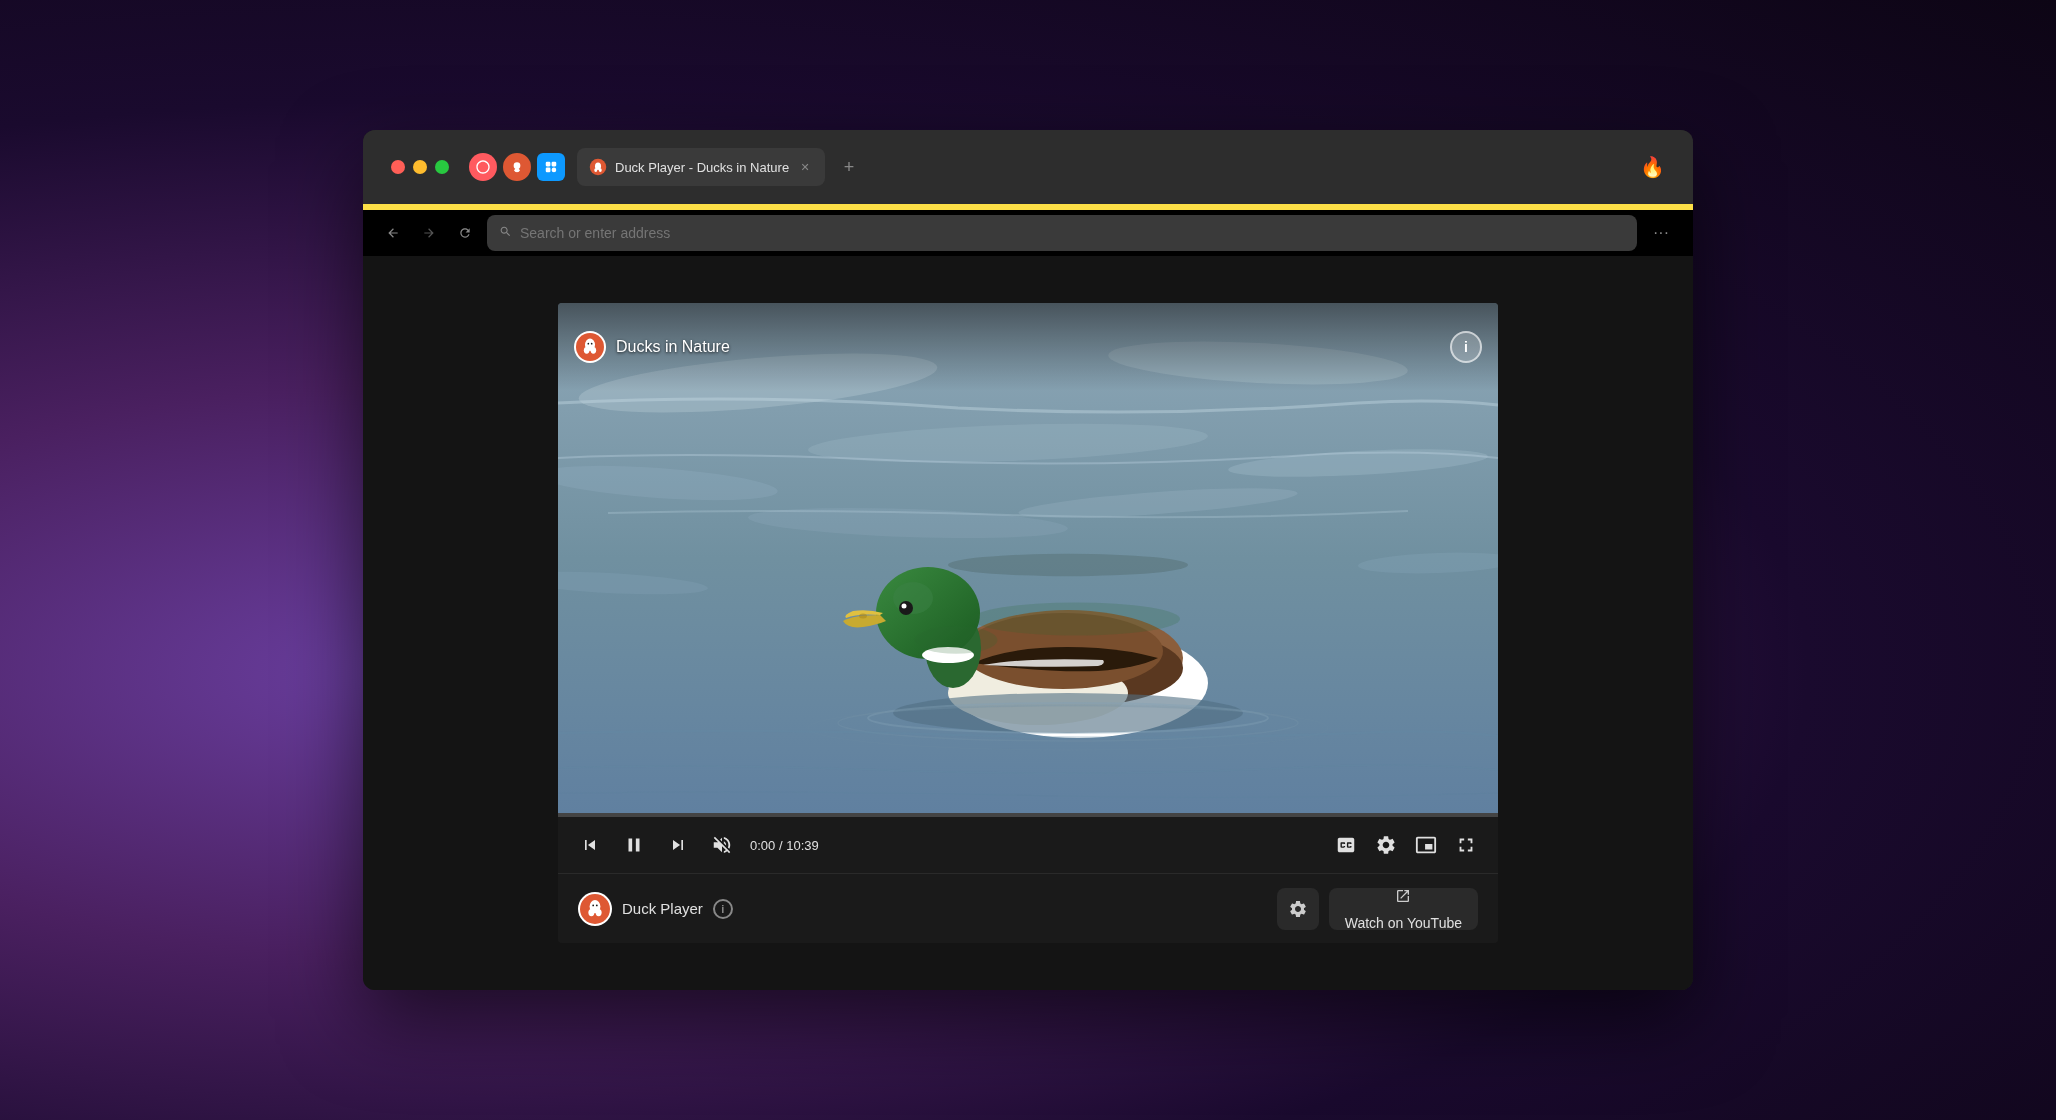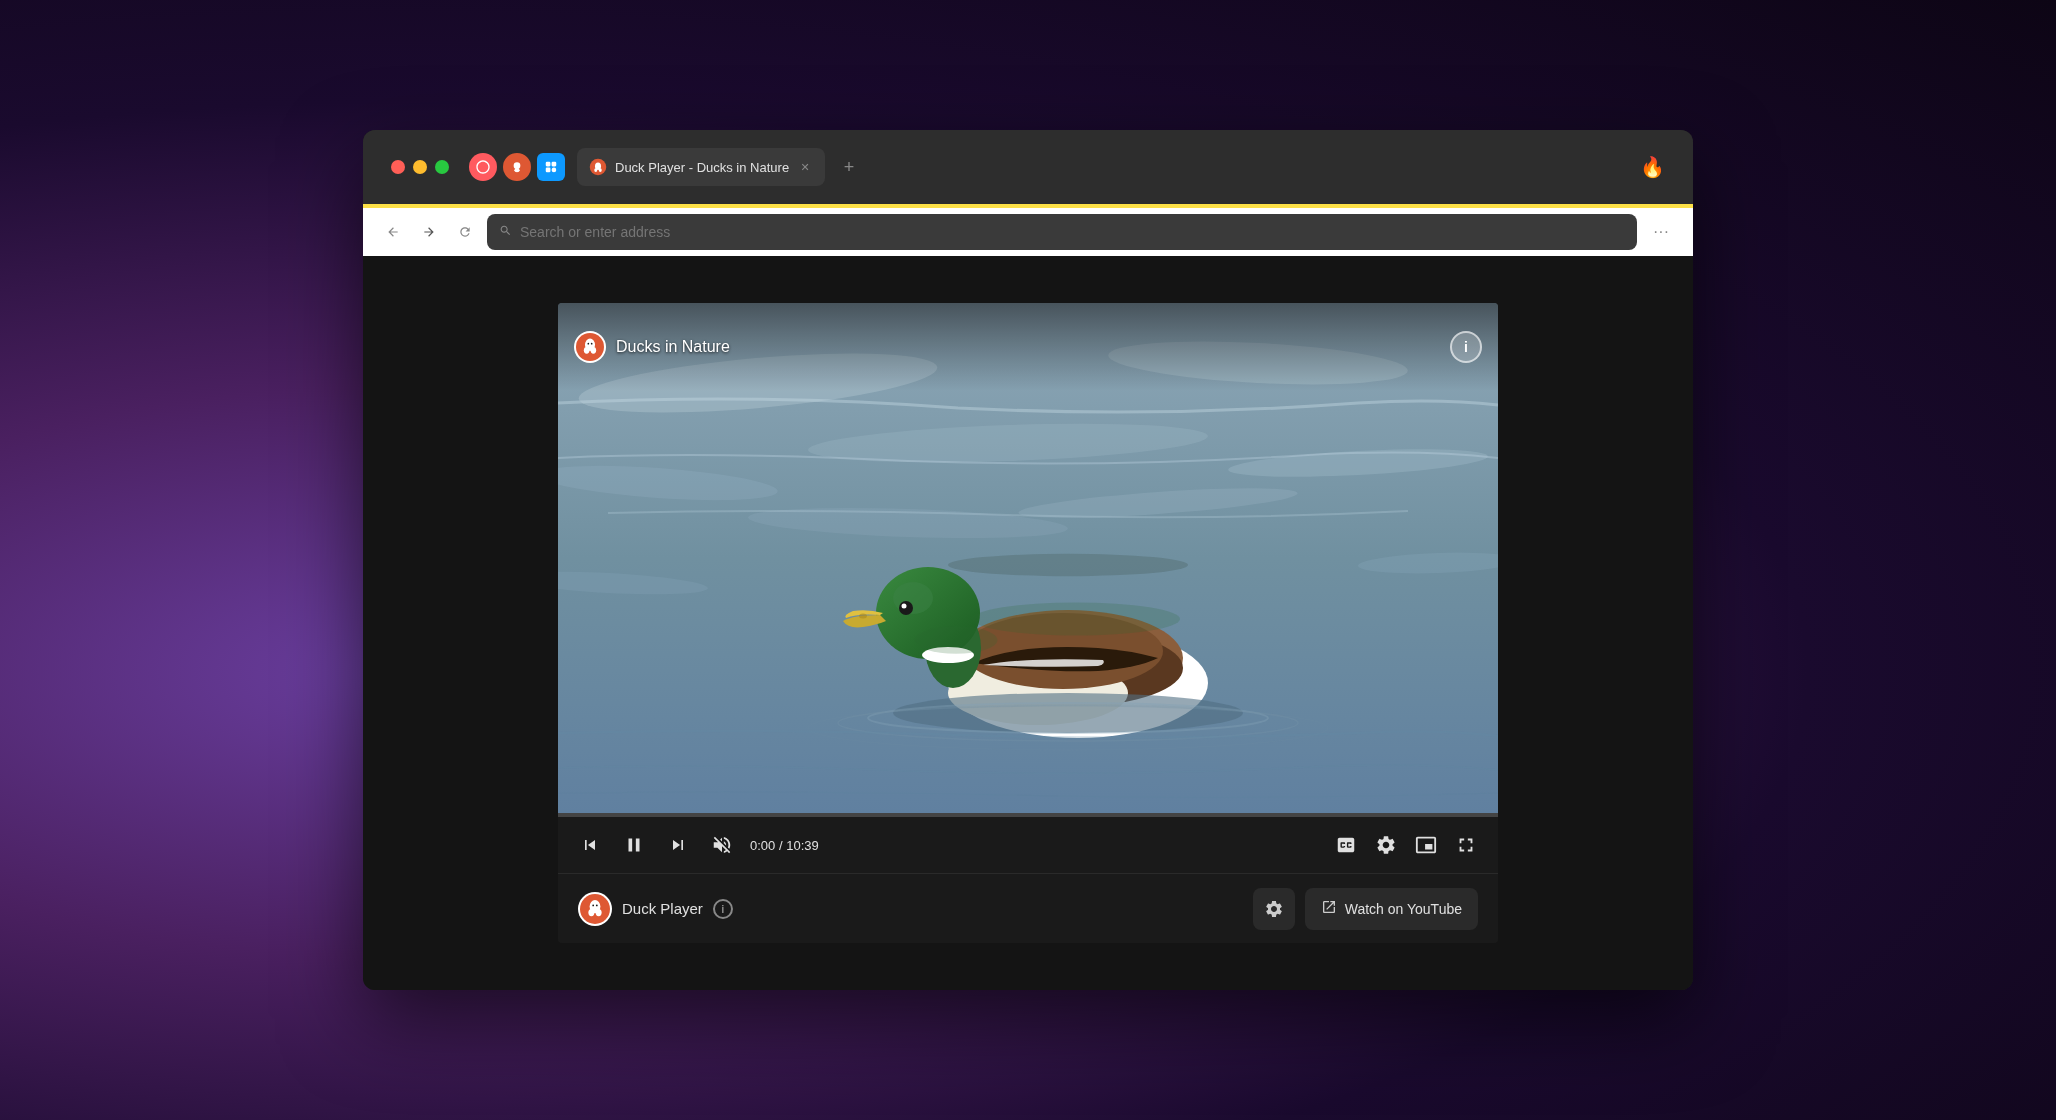--- a/index.html
+++ b/index.html
@@ -136,27 +136,27 @@
     }
 
     .flame-icon {
       margin-left: auto;
       color: #e8834a;
       font-size: 20px;
     }
 
     
     .nav-bar {
-      background: #ffffff;
+      background: #000000;
       height: 52px;
       display: flex;
       align-items: center;
       padding: 0 16px;
       gap: 8px;
-      border-top: 4px solid #fde047;
+      border-top: 6px solid #fde047;
       flex-shrink: 0;
     }
 
     .nav-btn {
       width: 28px;
       height: 28px;
       display: flex;
       align-items: center;
       justify-content: center;
       border-radius: 6px;
@@ -421,20 +421,21 @@
       border-radius: 8px;
       height: 42px;
       display: flex;
       align-items: center;
       gap: 8px;
       padding: 0 16px;
       cursor: pointer;
       color: #e0e0e0;
       font-size: 14px;
       font-weight: 500;
+      flex-direction: column;
     }
 
     .external-icon {
       font-size: 15px;
     }
   </style>
 </head>
 <body>
 
 <div class="browser-window">

